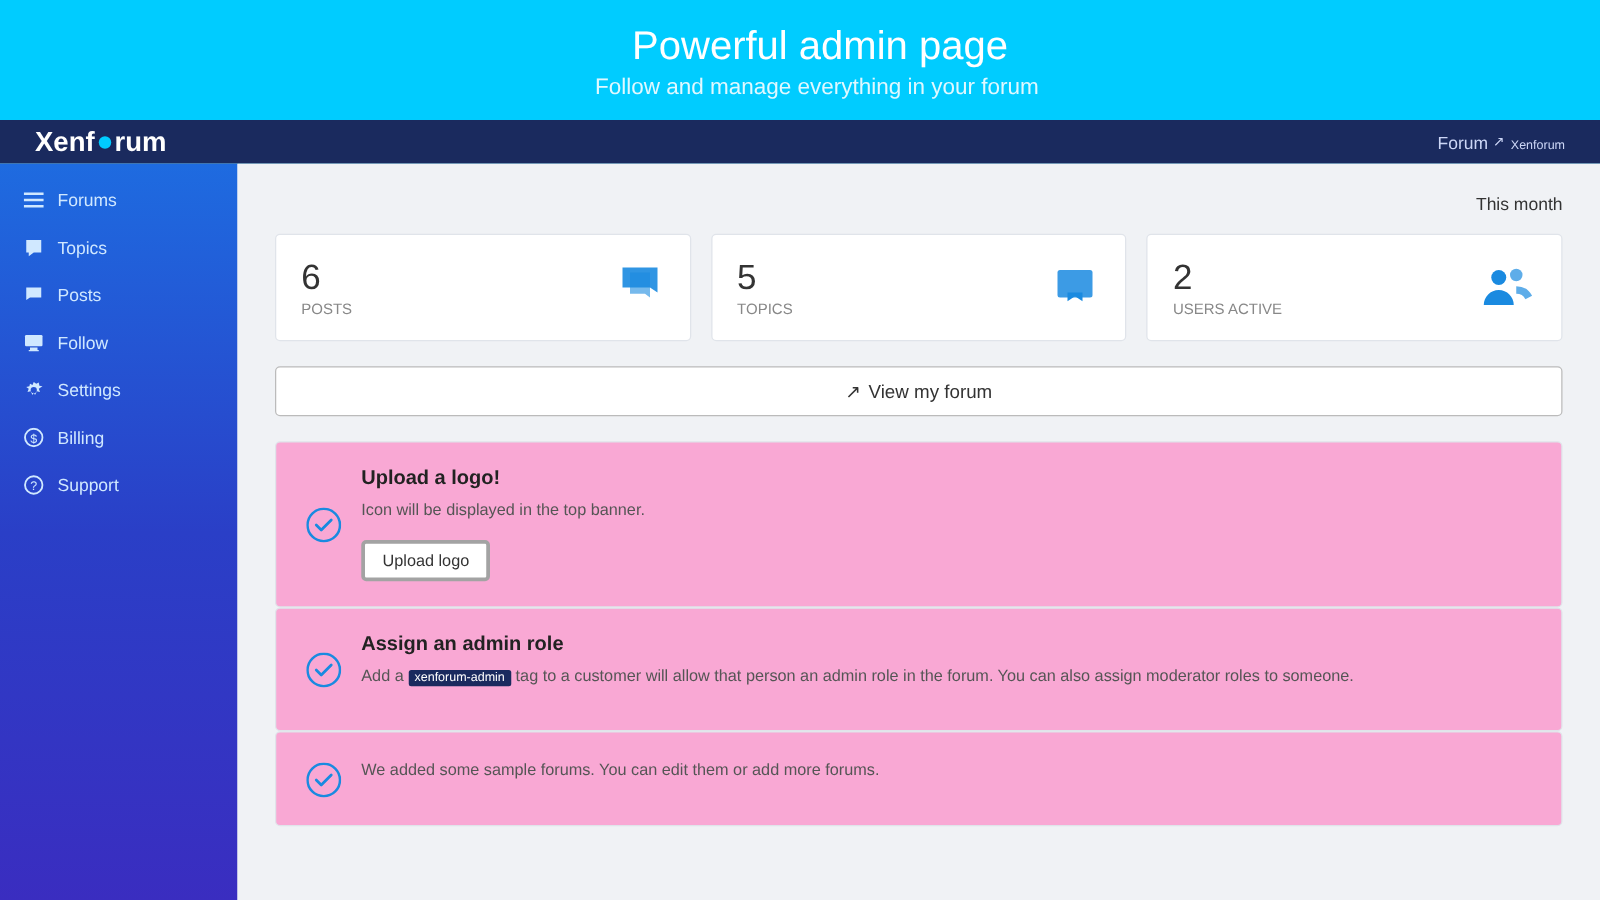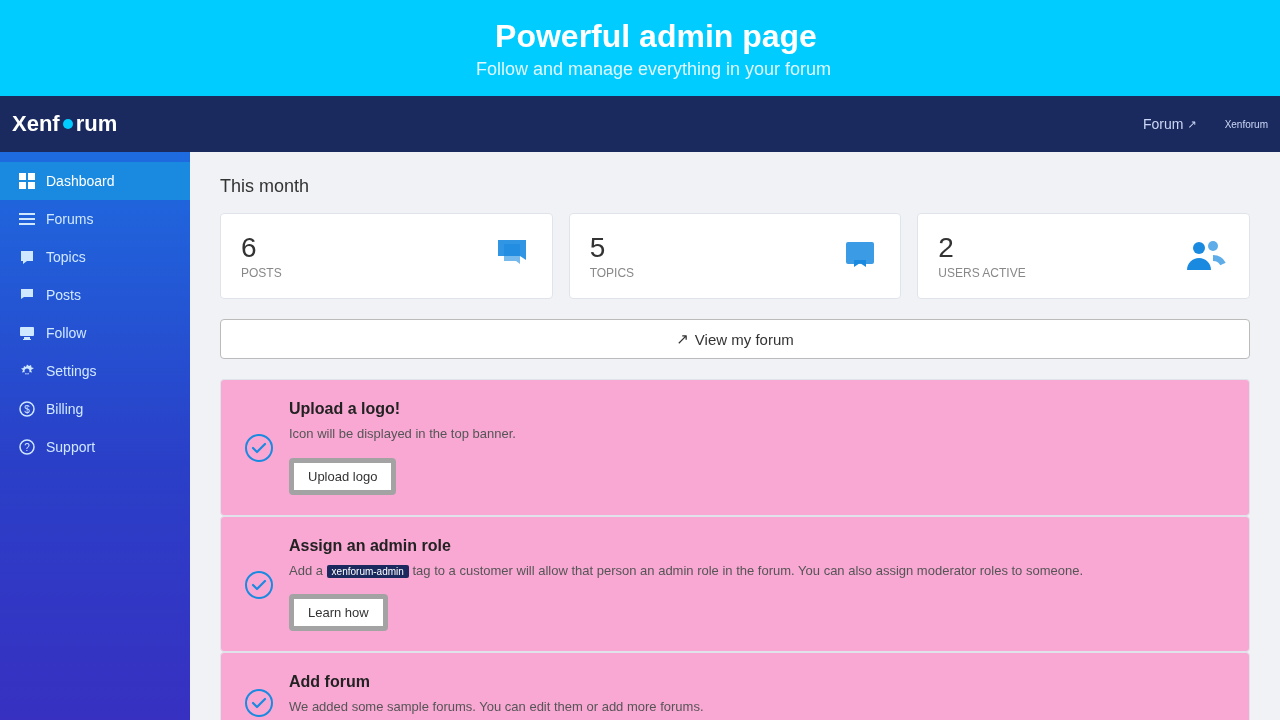--- a/index.html
+++ b/index.html
@@ -6,21 +6,21 @@
     body { font-family: Arial, sans-serif; background: #00ccff; min-height: 720px; }
 
     .hero-banner {
       background: #00ccff;
       text-align: center;
       padding: 18px 0 16px;
     }
     .hero-banner h1 {
       color: #fff;
       font-size: 32px;
-      font-weight: 700;
+      font-weight: 400;
       padding-left: 32px;
     }
     .hero-banner p {
       color: #e0f8ff;
       font-size: 18px;
       margin-top: 4px;
       margin-left: 27px;
     }
 
     .app-shell {
@@ -28,43 +28,43 @@
       background: #f0f2f5;
       min-height: 590px;
     }
 
     
     .top-nav {
       background: #1a2a5e;
       display: flex;
       align-items: center;
       justify-content: space-between;
-      padding: 0 12px;
-      height: 56px;
+      padding: 0 28px;
+      height: 35px;
     }
     .top-nav .logo {
       color: #fff;
       font-size: 22px;
       font-weight: bold;
       display: flex;
       align-items: center;
       gap: 2px;
     }
     .logo-dot {
       display: inline-block;
       width: 10px;
       height: 10px;
       background: #00ccff;
       border-radius: 50%;
       margin: 0 1px;
     }
     .top-nav-right {
       display: flex;
-      align-items: center;
-      gap: 28px;
+      align-items: flex-end;
+      gap: 5px;
     }
     .top-nav-right a {
       color: #ccd6f6;
       text-decoration: none;
       font-size: 14px;
       display: flex;
       align-items: center;
       gap: 4px;
     }
     .top-nav-right span.ext-icon {
@@ -108,23 +108,24 @@
     .sidebar-item.active .sidebar-icon svg { fill: #fff; }
 
     
     .main-content {
       flex: 1;
       padding: 24px 30px;
       background: #f0f2f5;
     }
 
     .section-title {
-      font-size: 18px;
+      font-size: 14px;
       color: #333;
       margin-bottom: 16px;
+      text-align: right;
     }
 
     
     .stats-row {
       display: flex;
       gap: 16px;
       margin-bottom: 20px;
     }
     .stat-card {
       background: #fff;
@@ -199,21 +200,21 @@
       line-height: 1.5;
     }
     .task-desc .tag {
       background: #1a2a5e;
       color: #fff;
       font-size: 10px;
       padding: 1px 5px;
       border-radius: 2px;
     }
     .task-btn {
-      border: 5px solid #a3a3a3;
+      border: 3px solid #a3a3a3;
       background: #fff;
       padding: 6px 14px;
       border-radius: 4px;
       font-size: 13px;
       cursor: pointer;
       color: #333;
     }
     .task-btns { display: flex; gap: 10px; }
   </style>
 </head>
@@ -234,31 +235,20 @@
       <span class="ext-icon">↗</span>
     </a>
     <span class="username">Xenforum</span>
   </div>
 </div>
 
 <div class="app-shell">
 
   <nav class="sidebar">
 
-    <a class="sidebar-item active">
-      <span class="sidebar-icon">
-        <svg width="16" height="16" viewBox="0 0 16 16">
-            <rect x="0" y="0" width="7" height="7"></rect>
-            <rect x="9" y="0" width="7" height="7"></rect>
-            <rect x="0" y="9" width="7" height="7"></rect>
-            <rect x="9" y="9" width="7" height="7"></rect>
-          </svg>
-      </span>
-      <span>Dashboard</span>
-    </a>
 
     <a class="sidebar-item">
       <span class="sidebar-icon">
         <svg width="16" height="16" viewBox="0 0 16 16">
             <rect x="0" y="2" width="16" height="2"></rect>
             <rect x="0" y="7" width="16" height="2"></rect>
             <rect x="0" y="12" width="16" height="2"></rect>
           </svg>
       </span>
       <span>Forums</span>
@@ -402,34 +392,30 @@
         <svg viewBox="0 0 28 28" width="28" height="28">
           <circle cx="14" cy="14" r="13" fill="none" stroke="#1a8ae0" stroke-width="2"></circle>
           <polyline points="8,14 12,18 20,10" fill="none" stroke="#1a8ae0" stroke-width="2.2" stroke-linecap="round" stroke-linejoin="round"></polyline>
         </svg>
       </div>
       <div class="task-body">
         <div class="task-title">Assign an admin role</div>
         <div class="task-desc">
           <span>Add a </span><span class="tag">xenforum-admin</span><span> tag to a customer will allow that person an admin role in the forum. You can also assign moderator roles to someone.</span>
         </div>
-        <div class="task-btns">
-          <button class="task-btn">Learn how</button>
-        </div>
       </div>
     </div>
 
     <div class="task-card">
       <div class="task-check">
         <svg viewBox="0 0 28 28" width="28" height="28">
           <circle cx="14" cy="14" r="13" fill="none" stroke="#1a8ae0" stroke-width="2"></circle>
           <polyline points="8,14 12,18 20,10" fill="none" stroke="#1a8ae0" stroke-width="2.2" stroke-linecap="round" stroke-linejoin="round"></polyline>
         </svg>
       </div>
       <div class="task-body">
-        <div class="task-title">Add forum</div>
         <div class="task-desc">We added some sample forums. You can edit them or add more forums.</div>
 
       </div>
     </div>
 
   </div>
 </div>
 
 </body></html>

